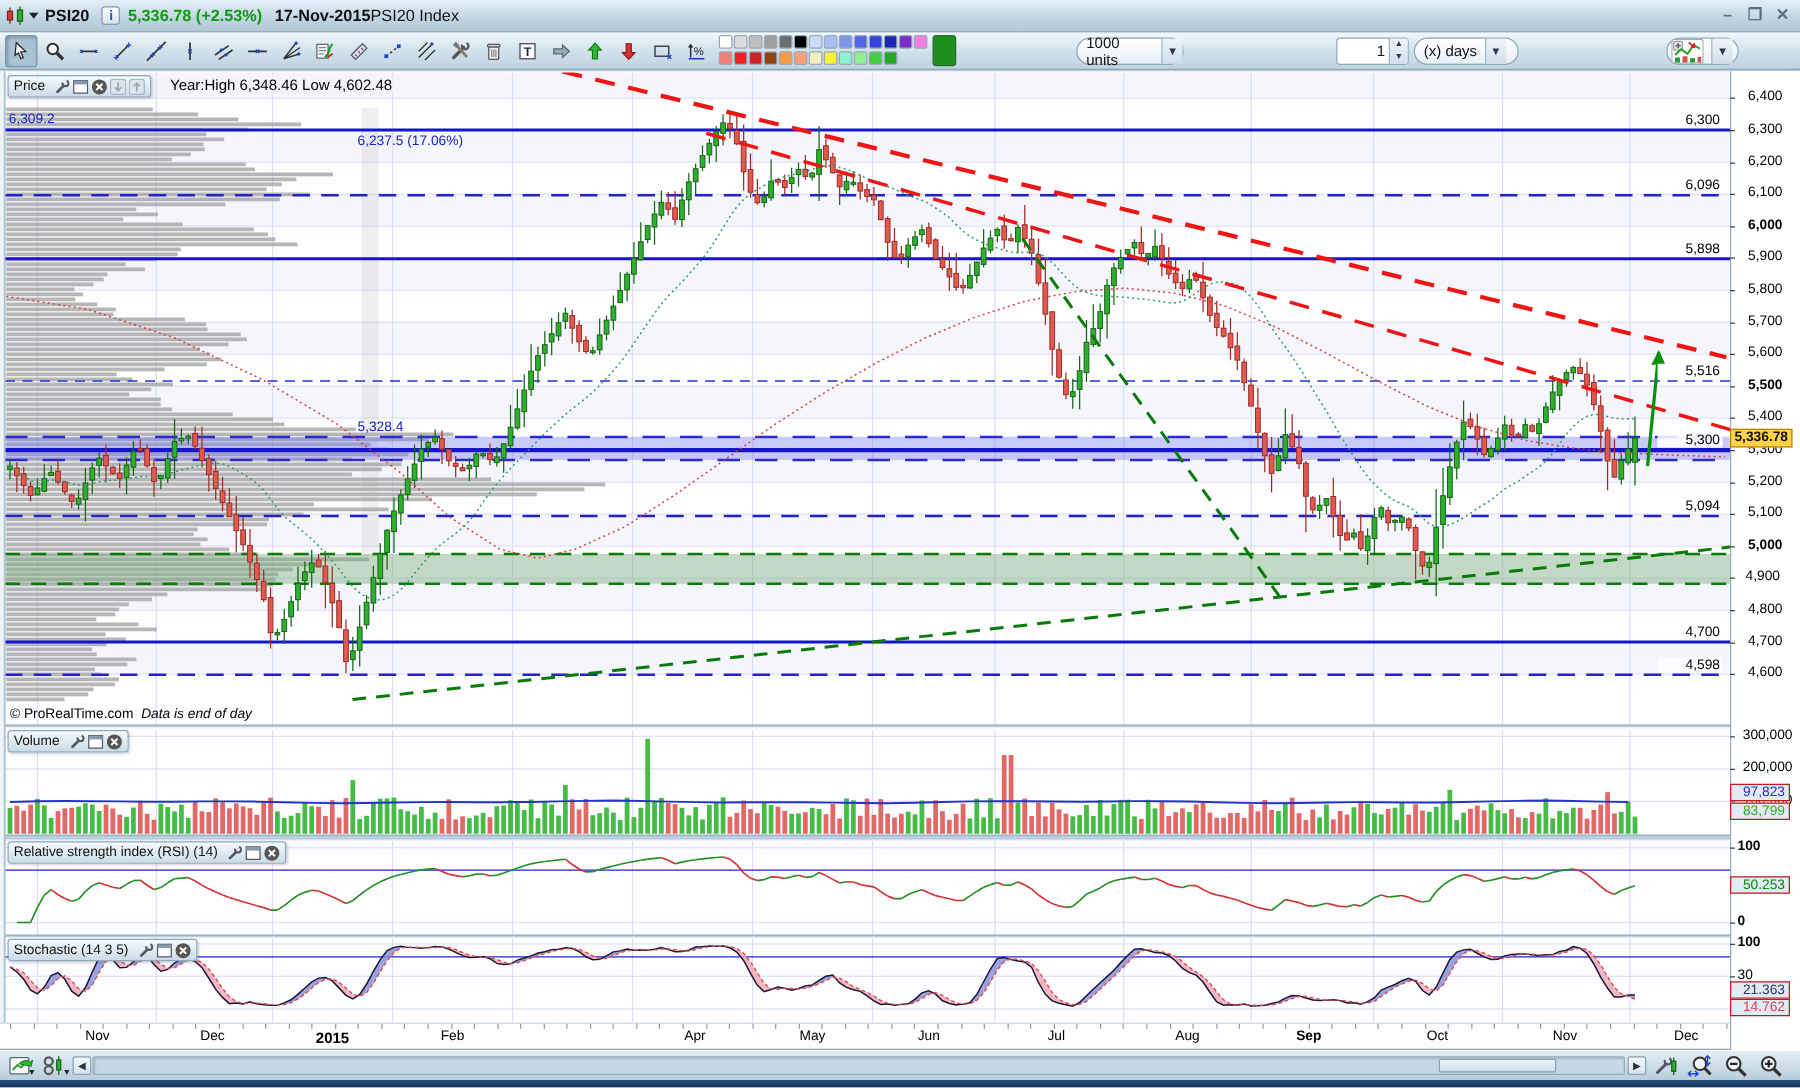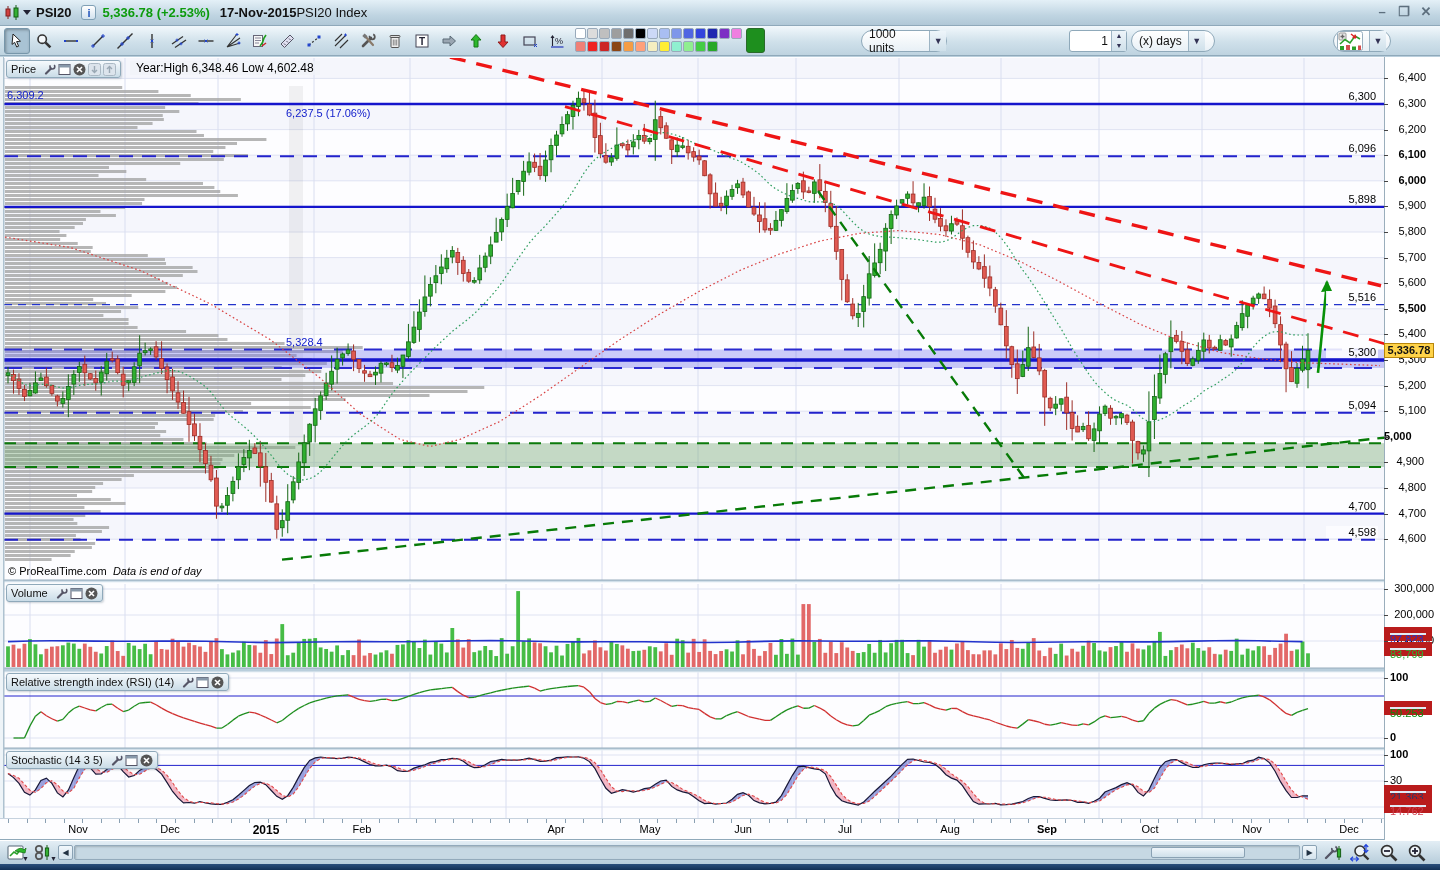--- a/index.html
+++ b/index.html
@@ -33,21 +33,21 @@
 .right-axis{position:absolute;left:1384px;top:57px;width:56px;height:783px;background:#ffffff;border-left:1px solid #9aaebc}
 .right-strip{position:absolute;left:1431px;top:57px;width:9px;height:783px;background:#d3e3ed;border-left:1px solid #aec2d0}
 .axlab{position:absolute;right:13px;font-size:11px;color:#000;white-space:nowrap}
 .axlab.b{font-weight:bold}
 .axtick{position:absolute;left:1384px;width:4px;height:1px;background:#444}
 .chip{position:absolute;height:18px;background:linear-gradient(#f6fafd,#cadce7);border:1px solid #8fa9ba;border-radius:3px;display:inline-flex;align-items:center;padding:0 4px;box-shadow:1px 1px 2px rgba(60,80,100,.25);z-index:30}
 .chip .t{font-size:11px;margin-right:5px;white-space:nowrap}
 .chip svg{margin-left:2px}
 .lvl-label{position:absolute;font-size:11px;color:#000;background:rgba(253,253,255,.88);padding:0 2px;z-index:6;white-space:nowrap}
 .blue-note{position:absolute;font-size:11px;color:#1522cc;z-index:7;white-space:nowrap}
-.valbox{position:absolute;left:1384px;width:48px;height:14px;background:#e2eaf4;border:6px solid #b91c1c;font-size:11px;line-height:12px;text-align:right;padding-right:3px;z-index:8}
+.valbox{position:absolute;left:1384px;width:48px;height:14px;background:#e2eaf4;border:1px solid #b91c1c;font-size:11px;line-height:12px;text-align:right;padding-right:3px;z-index:8}
 .pricetag{position:absolute;left:1384px;width:50px;height:15px;background:#ffd349;border:1px solid #b8860b;font-size:11px;font-weight:bold;line-height:13px;text-align:center;z-index:9}
 .footer-note{position:absolute;left:8px;top:565px;font-size:11px;color:#000;z-index:6}
 .yearrange{position:absolute;left:130px;top:61px;font-size:12px;color:#000;z-index:31;background:rgba(240,243,248,.75);padding:0 6px}
 
 .timeline{position:absolute;left:0;top:818px;width:1384px;height:22px;background:#fdfdff;border-top:1px solid #c6d2de;border-bottom:1px solid #8fa9ba}
 .mlabel{position:absolute;top:4px;font-size:11px;color:#000;transform:translateX(-50%)}
 .mlabel.b{font-weight:bold;font-size:12px}
 .wtick{position:absolute;top:0;width:1px;height:4px;background:#8aa0b2}
 
 .statusbar{position:absolute;left:0;top:840px;width:1440px;height:24px;background:linear-gradient(#e3eef5,#b7cddb);border-top:1px solid #fff}
@@ -1965,21 +1965,21 @@
   </div>
 </div>
 <div class="bottomstrip"></div>
 
 <div class="axlab" style="top: 71.4px; left: 1384px; width: 42px; text-align: right; right: auto;">6,400</div>
 <div class="axtick" style="top: 78.4px;"></div>
 <div class="axlab" style="top: 97px; left: 1384px; width: 42px; text-align: right; right: auto;">6,300</div>
 <div class="axtick" style="top: 104px;"></div>
 <div class="axlab" style="top: 122.6px; left: 1384px; width: 42px; text-align: right; right: auto;">6,200</div>
 <div class="axtick" style="top: 129.6px;"></div>
-<div class="axlab" style="top: 148.2px; left: 1384px; width: 42px; text-align: right; right: auto; font-weight: bold;">6,100</div>
+<div class="axlab" style="top: 148.2px; left: 1384px; width: 42px; text-align: right; right: auto;">6,100</div>
 <div class="axtick" style="top: 155.2px;"></div>
 <div class="axlab b" style="top: 173.8px; left: 1384px; width: 42px; text-align: right; right: auto;">6,000</div>
 <div class="axtick" style="top: 180.8px;"></div>
 <div class="axlab" style="top: 199.4px; left: 1384px; width: 42px; text-align: right; right: auto;">5,900</div>
 <div class="axtick" style="top: 206.4px;"></div>
 <div class="axlab" style="top: 225px; left: 1384px; width: 42px; text-align: right; right: auto;">5,800</div>
 <div class="axtick" style="top: 232px;"></div>
 <div class="axlab" style="top: 250.6px; left: 1384px; width: 42px; text-align: right; right: auto;">5,700</div>
 <div class="axtick" style="top: 257.6px;"></div>
 <div class="axlab" style="top: 276.2px; left: 1384px; width: 42px; text-align: right; right: auto;">5,600</div>
@@ -1987,21 +1987,21 @@
 <div class="axlab b" style="top: 301.8px; left: 1384px; width: 42px; text-align: right; right: auto;">5,500</div>
 <div class="axtick" style="top: 308.8px;"></div>
 <div class="axlab" style="top: 327.4px; left: 1384px; width: 42px; text-align: right; right: auto;">5,400</div>
 <div class="axtick" style="top: 334.4px;"></div>
 <div class="axlab" style="top: 353px; left: 1384px; width: 42px; text-align: right; right: auto;">5,300</div>
 <div class="axtick" style="top: 360px;"></div>
 <div class="axlab" style="top: 378.6px; left: 1384px; width: 42px; text-align: right; right: auto;">5,200</div>
 <div class="axtick" style="top: 385.6px;"></div>
 <div class="axlab" style="top: 404.2px; left: 1384px; width: 42px; text-align: right; right: auto;">5,100</div>
 <div class="axtick" style="top: 411.2px;"></div>
-<div class="axlab b" style="top: 429.8px; left: 1384px; width: 42px; text-align: left; right: auto;">5,000</div>
+<div class="axlab b" style="top: 429.8px; left: 1384px; width: 42px; text-align: right; right: auto;">5,000</div>
 <div class="axtick" style="top: 436.8px;"></div>
 <div class="axlab" style="top: 455.4px; left: 1384px; width: 40px; text-align: right; right: auto;">4,900</div>
 <div class="axtick" style="top: 462.4px;"></div>
 <div class="axlab" style="top: 481px; left: 1384px; width: 42px; text-align: right; right: auto;">4,800</div>
 <div class="axtick" style="top: 488px;"></div>
 <div class="axlab" style="top: 506.6px; left: 1384px; width: 42px; text-align: right; right: auto;">4,700</div>
 <div class="axtick" style="top: 513.6px;"></div>
 <div class="axlab" style="top: 532.2px; left: 1384px; width: 42px; text-align: right; right: auto;">4,600</div>
 <div class="axtick" style="top: 539.2px;"></div>
 <div class="axlab" style="top: 582px; left: 1384px; width: 50px; text-align: right;">300,000</div>

